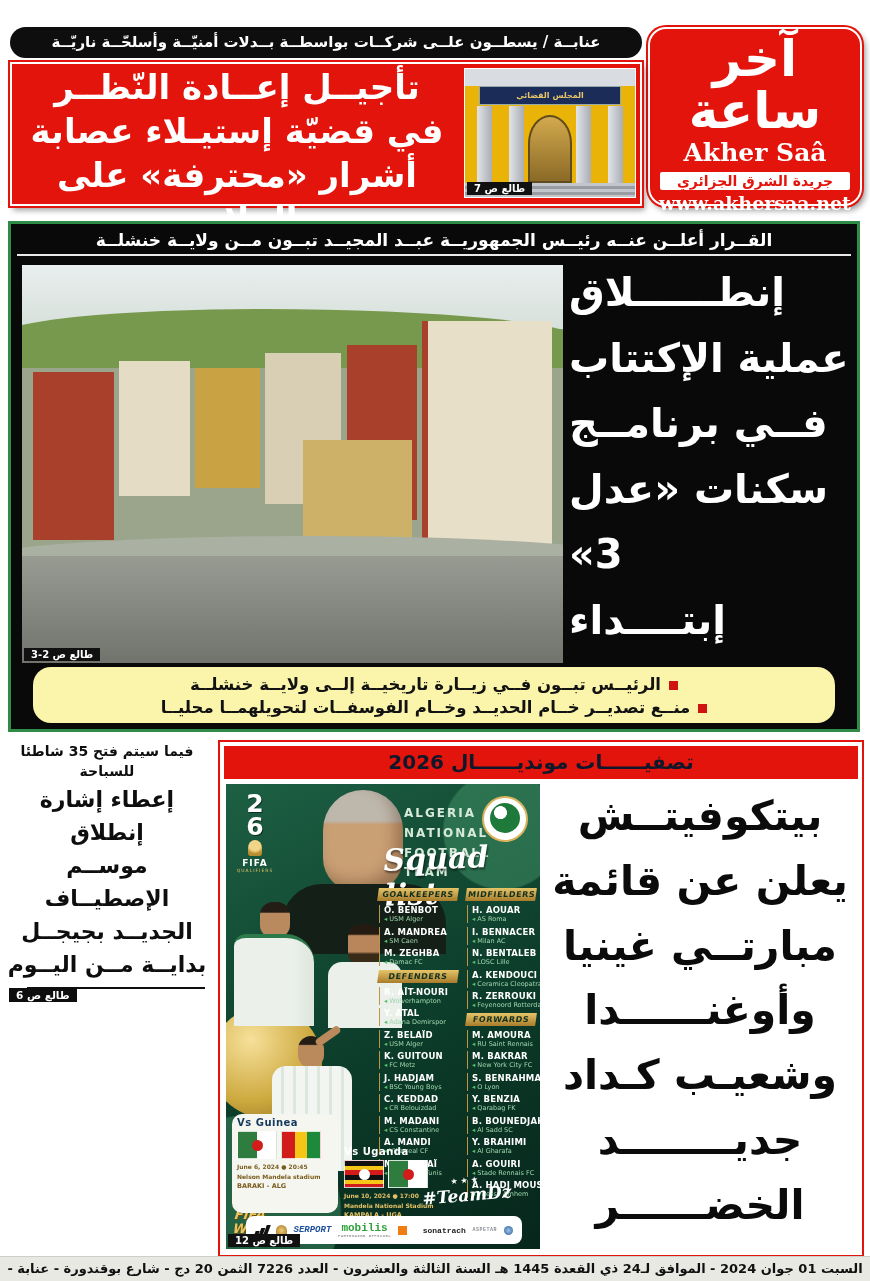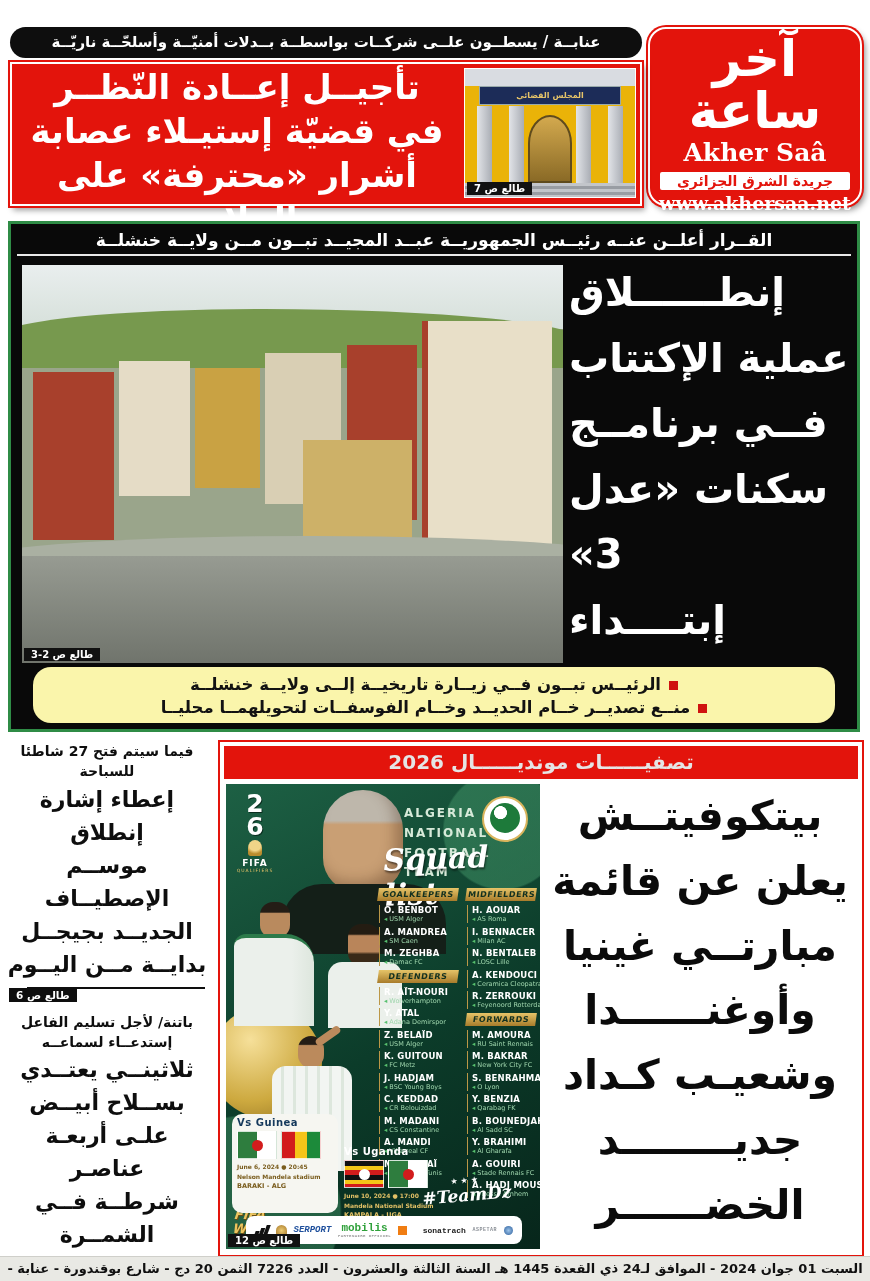--- a/index.html
+++ b/index.html
@@ -66,21 +66,21 @@
   .left-col { left:0; top:741px; width:214px; direction:rtl; text-align:center; color:#0e0e0e; padding:0 7px; }
   .story-kicker { font-weight:bold; font-size:14px; line-height:1.45; white-space:pre-line; }
   .story-headline { font-weight:bold; font-size:22px; line-height:1.5; white-space:pre-line; margin-top:1px; }
   .tag-row { position:relative; height:24px; margin:3px 2px 4px; }
   .tag-line { position:absolute; top:3px; left:18px; right:0; height:2px; background:#0e0e0e; }
   .tag-box { position:absolute; top:4px; right:auto; left:0; background:#0e0e0e; color:#fff; font-size:10.5px;
     font-weight:bold; padding:1px 7px; direction:rtl; }
 
   
   .sports { left:218px; top:740px; width:646px; height:517px; border:2px solid #e3140c; background:#fff; }
-  .band { position:absolute; top:4px; left:4px; right:4px; height:33px; background:#e3140c; color:#e5e5e5;
+  .band { position:absolute; top:4px; left:4px; right:4px; height:33px; background:#e3140c; color:#0f172a;
     font-weight:bold; font-size:20px; line-height:33px; text-align:center; direction:rtl; }
   .sports-headline { position:absolute; left:324px; right:6px; top:42px; bottom:6px; color:#0b0b0b;
     font-weight:bold; font-size:41px; line-height:1.58; text-align:center; white-space:pre-line; direction:rtl; }
 
   
   .poster { position:absolute; left:6px; top:42px; width:314px; height:465px; overflow:hidden; color:#fff;
     background:
       radial-gradient(circle at 88% 10%, rgba(62,142,99,.55) 0 58px, transparent 60px),
       radial-gradient(circle at 6% 92%, rgba(62,142,99,.5) 0 95px, transparent 97px),
       linear-gradient(152deg,#1d6044,#0c3c2a 55%,#07261b); }
@@ -226,43 +226,31 @@
 
     <div class="yellow">
       <div class="bullet-line"><span class="sq"></span><span>الرئيــس تبــون فــي زيــارة تاريخيــة إلــى ولايــة خنشلــة</span></div>
       <div class="bullet-line"><span class="sq"></span><span>منــع تصديــر خــام الحديــد وخــام الفوسفــات لتحويلهمــا محليــا</span></div>
     </div>
   </div>
 
   <div class="abs left-col">
 
       <div>
-        <div class="story-kicker">فيما سيتم فتح 27 شاطئا للسباحة</div>
+        <div class="story-kicker">فيما سيتم فتح 35 شاطئا للسباحة</div>
         <div class="story-headline">إعطاء إشارة إنطلاق
 موســم الإصطيــاف
 الجديــد بجيجــل
 بدايــة مــن اليــوم</div>
         <div class="tag-row">
           <div class="tag-line"></div>
           <div class="tag-box">طالع ص 6</div>
         </div>
       </div>
 
-      <div>
-        <div class="story-kicker">باتنة/ لأجل تسليم الفاعل
-إستدعــاء لسماعــه</div>
-        <div class="story-headline">ثلاثينــي يعتــدي
-بســلاح أبيــض
-علـى أربعـة عناصـر
-شرطــة فــي الشمــرة</div>
-        <div class="tag-row">
-          <div class="tag-line"></div>
-          <div class="tag-box">طالع ص 5</div>
-        </div>
-      </div>
 
     </div>
 
   <div class="abs sports">
     <div class="band">تصفيــــــات مونديــــــال 2026</div>
     <div class="sports-headline">بيتكوفيتــش
 يعلن عن قائمة
 مبارتــي غينيا
 وأوغنــــــدا
 وشعيـب كـداد

